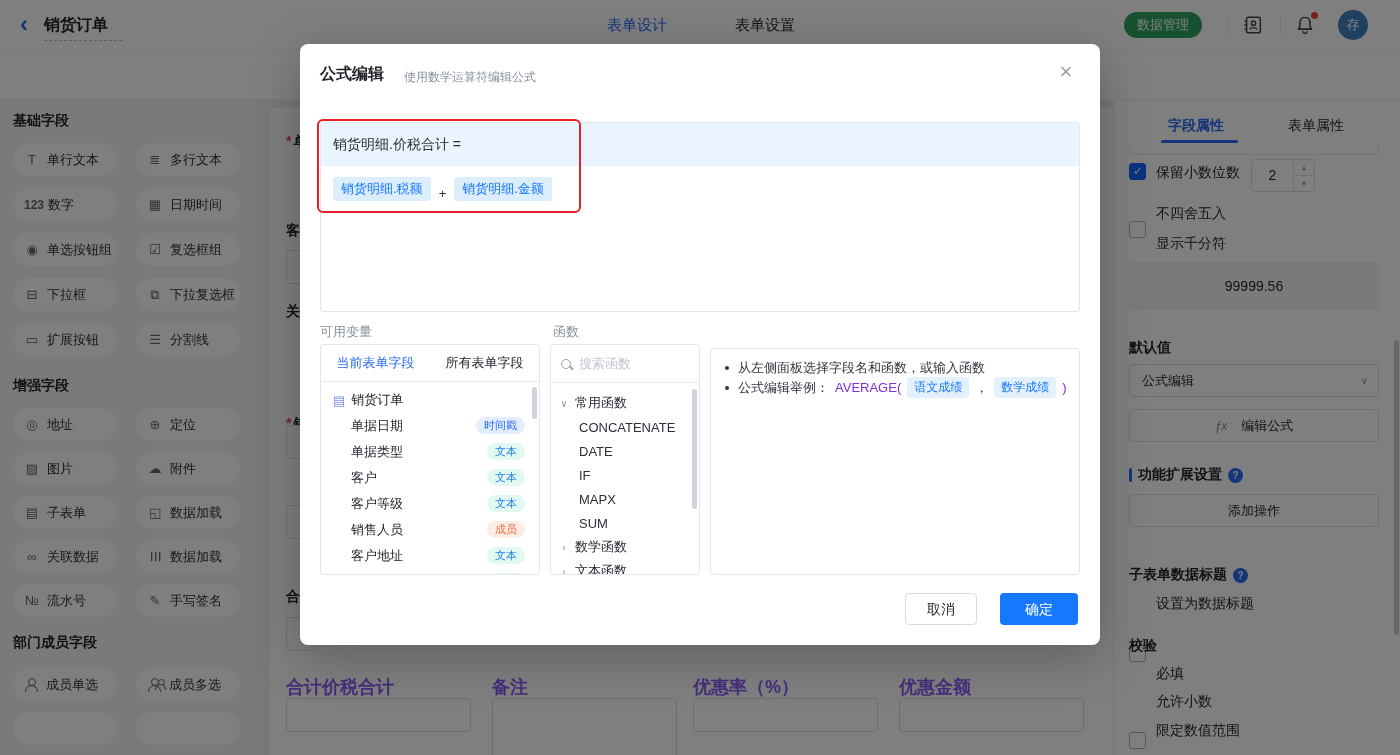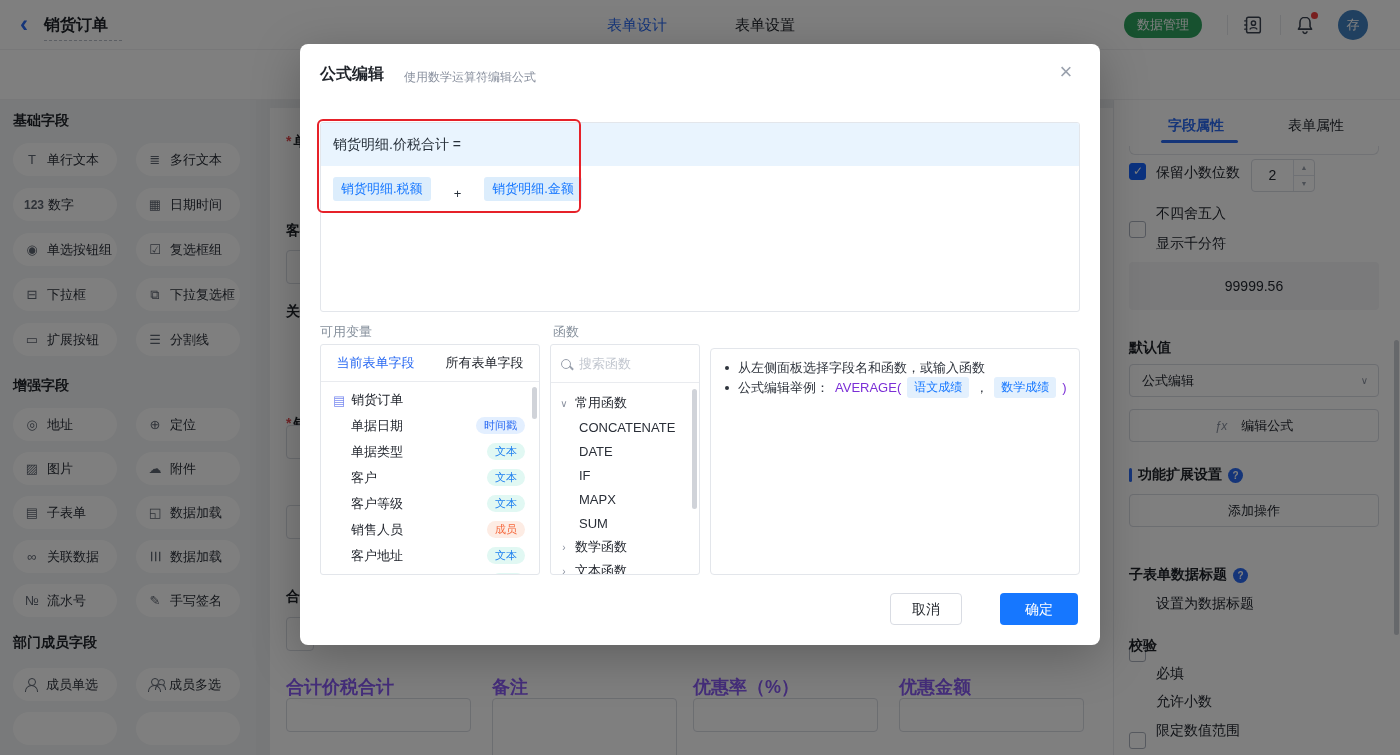--- a/index.html
+++ b/index.html
@@ -88,21 +88,21 @@
 
 
 #ovl{left:0;top:0;width:1400px;height:755px;background:rgba(0,0,0,.5);z-index:50}
 #modal{left:300px;top:44px;width:800px;height:601px;background:#fff;border-radius:8px;box-shadow:0 12px 48px rgba(0,0,0,.25);z-index:100}
 .mabs{position:absolute}
 #mtitle{left:20px;top:20px;font-size:16px;font-weight:700;color:#1f2329}
 #msub{left:104px;top:25px;font-size:12px;color:#8a919f}
 #mclose{left:752px;top:14px;width:28px;height:28px;font-size:22px;color:#9aa1ad;text-align:center;line-height:28px;cursor:pointer}
 #feditor{left:20px;top:78px;width:760px;height:190px;border:1px solid #e3e6eb;border-radius:3px;overflow:hidden;cursor:text}
 #fstrip{height:43px;background:#e9f4fe;display:flex;align-items:center;padding:0 12px;font-size:14px;color:#27303a}
-#fbody{padding:11px 12px;display:flex;gap:23px;align-items:flex-end;font-size:13px;color:#27303a}
+#fbody{padding:11px 12px;display:flex;gap:8px;align-items:flex-end;font-size:13px;color:#27303a}
 .fchip{background:#dcedfc;color:#1677ff;font-size:13px;padding:3px 8px;border-radius:3px;cursor:pointer}
 #redbox{left:17px;top:75px;width:264px;height:94px;border:2.5px solid #e62129;border-radius:6px;pointer-events:none;z-index:5}
 .plab{font-size:13px;color:#86909c}
 #vlab{left:20px;top:279px}#flab{left:253px;top:279px}
 #vpanel{left:20px;top:300px;width:220px;height:231px;border:1px solid #e3e6eb;border-radius:3px;overflow:hidden}
 #vtabs{height:37px;border-bottom:1px solid #e9ebef;display:flex}
 .vtab{flex:1;text-align:center;line-height:36px;font-size:13px;color:#23272f;cursor:pointer}
 .vtab.act{color:#2a6af2}
 #vtree{padding-top:5px;position:relative}
 .vrow{height:26px;display:flex;align-items:center;padding-left:30px;position:relative;font-size:13px;color:#23272f;cursor:pointer}
@@ -122,21 +122,21 @@
 #ftree{padding-top:8px}
 .frow{height:24px;display:flex;align-items:center;padding-left:8px;gap:6px;font-size:13px;color:#23272f;cursor:pointer}
 .chev{font-size:10px;color:#8a919f;width:10px;text-align:center}
 .fitem{height:24px;display:flex;align-items:center;padding-left:28px;font-size:13px;color:#2a2f38;cursor:pointer}
 #fthumb{position:absolute;right:2px;top:44px;width:5px;height:120px;background:#d0d3d9;border-radius:3px;cursor:grab}
 #tips{left:410px;top:304px;width:370px;height:227px;border:1px solid #e3e6eb;border-radius:4px;padding:10px 14px}
 .tip{display:flex;align-items:center;gap:6px;font-size:13px;color:#2f343d;white-space:nowrap}
 .dot{width:4px;height:4px;border-radius:50%;background:#2f343d;flex:none;margin-right:3px}
 .fnp{color:#7b2fd6}
 .tchip{background:#e3f0fd;color:#1677ff;padding:2px 7px;border-radius:3px;font-size:12px;cursor:pointer}
-#cancelBtn{left:590px;top:549px;width:72px;height:32px;border:1px solid #d9dce3;border-radius:4px;background:#fff;font-size:14px;color:#1f2329;text-align:center;line-height:30px;cursor:pointer}
+#cancelBtn{left:605px;top:549px;width:72px;height:32px;border:1px solid #d9dce3;border-radius:4px;background:#fff;font-size:14px;color:#1f2329;text-align:center;line-height:30px;cursor:pointer}
 #okBtn{left:700px;top:549px;width:78px;height:32px;border-radius:4px;background:#1677ff;font-size:14px;color:#fff;text-align:center;line-height:32px;cursor:pointer}
 </style>
 </head>
 <body>
 
 <div id="root">
 
   <div id="hdr" class="abs">
     <div id="back" class="abs">‹</div>
     <div id="htitle" class="abs">销货订单</div>

